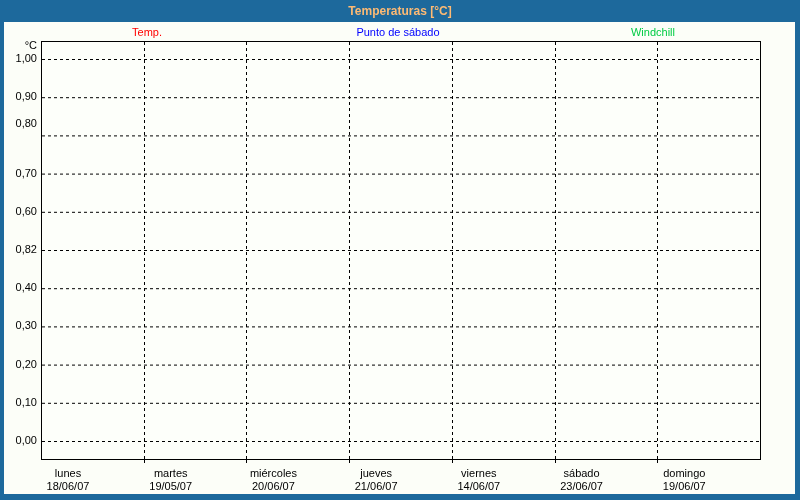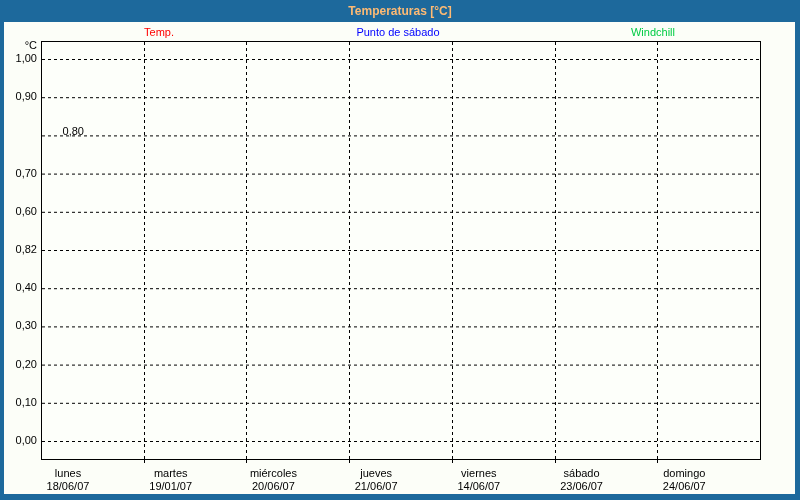--- a/index.html
+++ b/index.html
@@ -21,21 +21,21 @@
 </head>
 <body>
 
 <div class="page">
   <div class="titlebar">
     <span>Temperaturas [°C]</span>
   </div>
 
   <div class="content"></div>
 
-  <span class="legend-item" style="left: 147px; color: rgb(255, 0, 0); margin-left: 12px;">Temp.</span>
+  <span class="legend-item" style="left: 147px; color: rgb(255, 0, 0);">Temp.</span>
   <span class="legend-item" style="left: 398px; color: rgb(0, 0, 255);">Punto de sábado</span>
   <span class="legend-item" style="left: 653px; color: rgb(0, 204, 68);">Windchill</span>
 
   <div class="unit">°C</div>
 
   <div class="plot">
     <svg width="718" height="422">
         <line x1="0" y1="17.5" x2="718" y2="17.5" stroke="#000" stroke-width="1" stroke-dasharray="3 3"></line>
         <line x1="0" y1="55.7" x2="718" y2="55.7" stroke="#000" stroke-width="1" stroke-dasharray="3 3"></line>
         <line x1="0" y1="93.9" x2="718" y2="93.9" stroke="#000" stroke-width="1" stroke-dasharray="3 3"></line>
@@ -58,54 +58,54 @@
         <line x1="513.5" y1="0" x2="513.5" y2="417" stroke="#000" stroke-width="1" stroke-dasharray="3 3"></line>
         <line x1="513.5" y1="418" x2="513.5" y2="421" stroke="#000" stroke-width="1"></line>
         <line x1="615.5" y1="0" x2="615.5" y2="417" stroke="#000" stroke-width="1" stroke-dasharray="3 3"></line>
         <line x1="615.5" y1="418" x2="615.5" y2="421" stroke="#000" stroke-width="1"></line>
       </svg>
   </div>
 
   <div>
       <div class="ylab" style="top: 52px;">1,00</div>
       <div class="ylab" style="top: 90.2px;">0,90</div>
-      <div class="ylab" style="top: 125px; margin-left: 47px;">0,80</div>
+      <div class="ylab" style="top: 117px;">0,80</div>
       <div class="ylab" style="top: 166.6px;">0,70</div>
       <div class="ylab" style="top: 204.8px;">0,60</div>
       <div class="ylab" style="top: 243px;">0,82</div>
       <div class="ylab" style="top: 281.2px;">0,40</div>
       <div class="ylab" style="top: 319.4px;">0,30</div>
       <div class="ylab" style="top: 357.6px;">0,20</div>
       <div class="ylab" style="top: 395.8px;">0,10</div>
       <div class="ylab" style="top: 434px;">0,00</div>
     </div>
 
   <div class="xaxis">
       <div class="xlab" style="left: -4px;">
         <div>lunes</div>
         <div>18/06/07</div>
       </div>
       <div class="xlab" style="left: 98.714px;">
         <div>martes</div>
-        <div>19/01/07</div>
+        <div>19/05/07</div>
       </div>
       <div class="xlab" style="left: 201.428px;">
         <div>miércoles</div>
         <div>20/06/07</div>
       </div>
       <div class="xlab" style="left: 304.142px;">
         <div>jueves</div>
         <div>21/06/07</div>
       </div>
       <div class="xlab" style="left: 406.856px;">
         <div>viernes</div>
         <div>14/06/07</div>
       </div>
       <div class="xlab" style="left: 509.57px;">
         <div>sábado</div>
         <div>23/06/07</div>
       </div>
       <div class="xlab" style="left: 612.284px;">
         <div>domingo</div>
-        <div>24/06/07</div>
+        <div>19/06/07</div>
       </div>
     </div>
 </div>
 
 </body></html>

